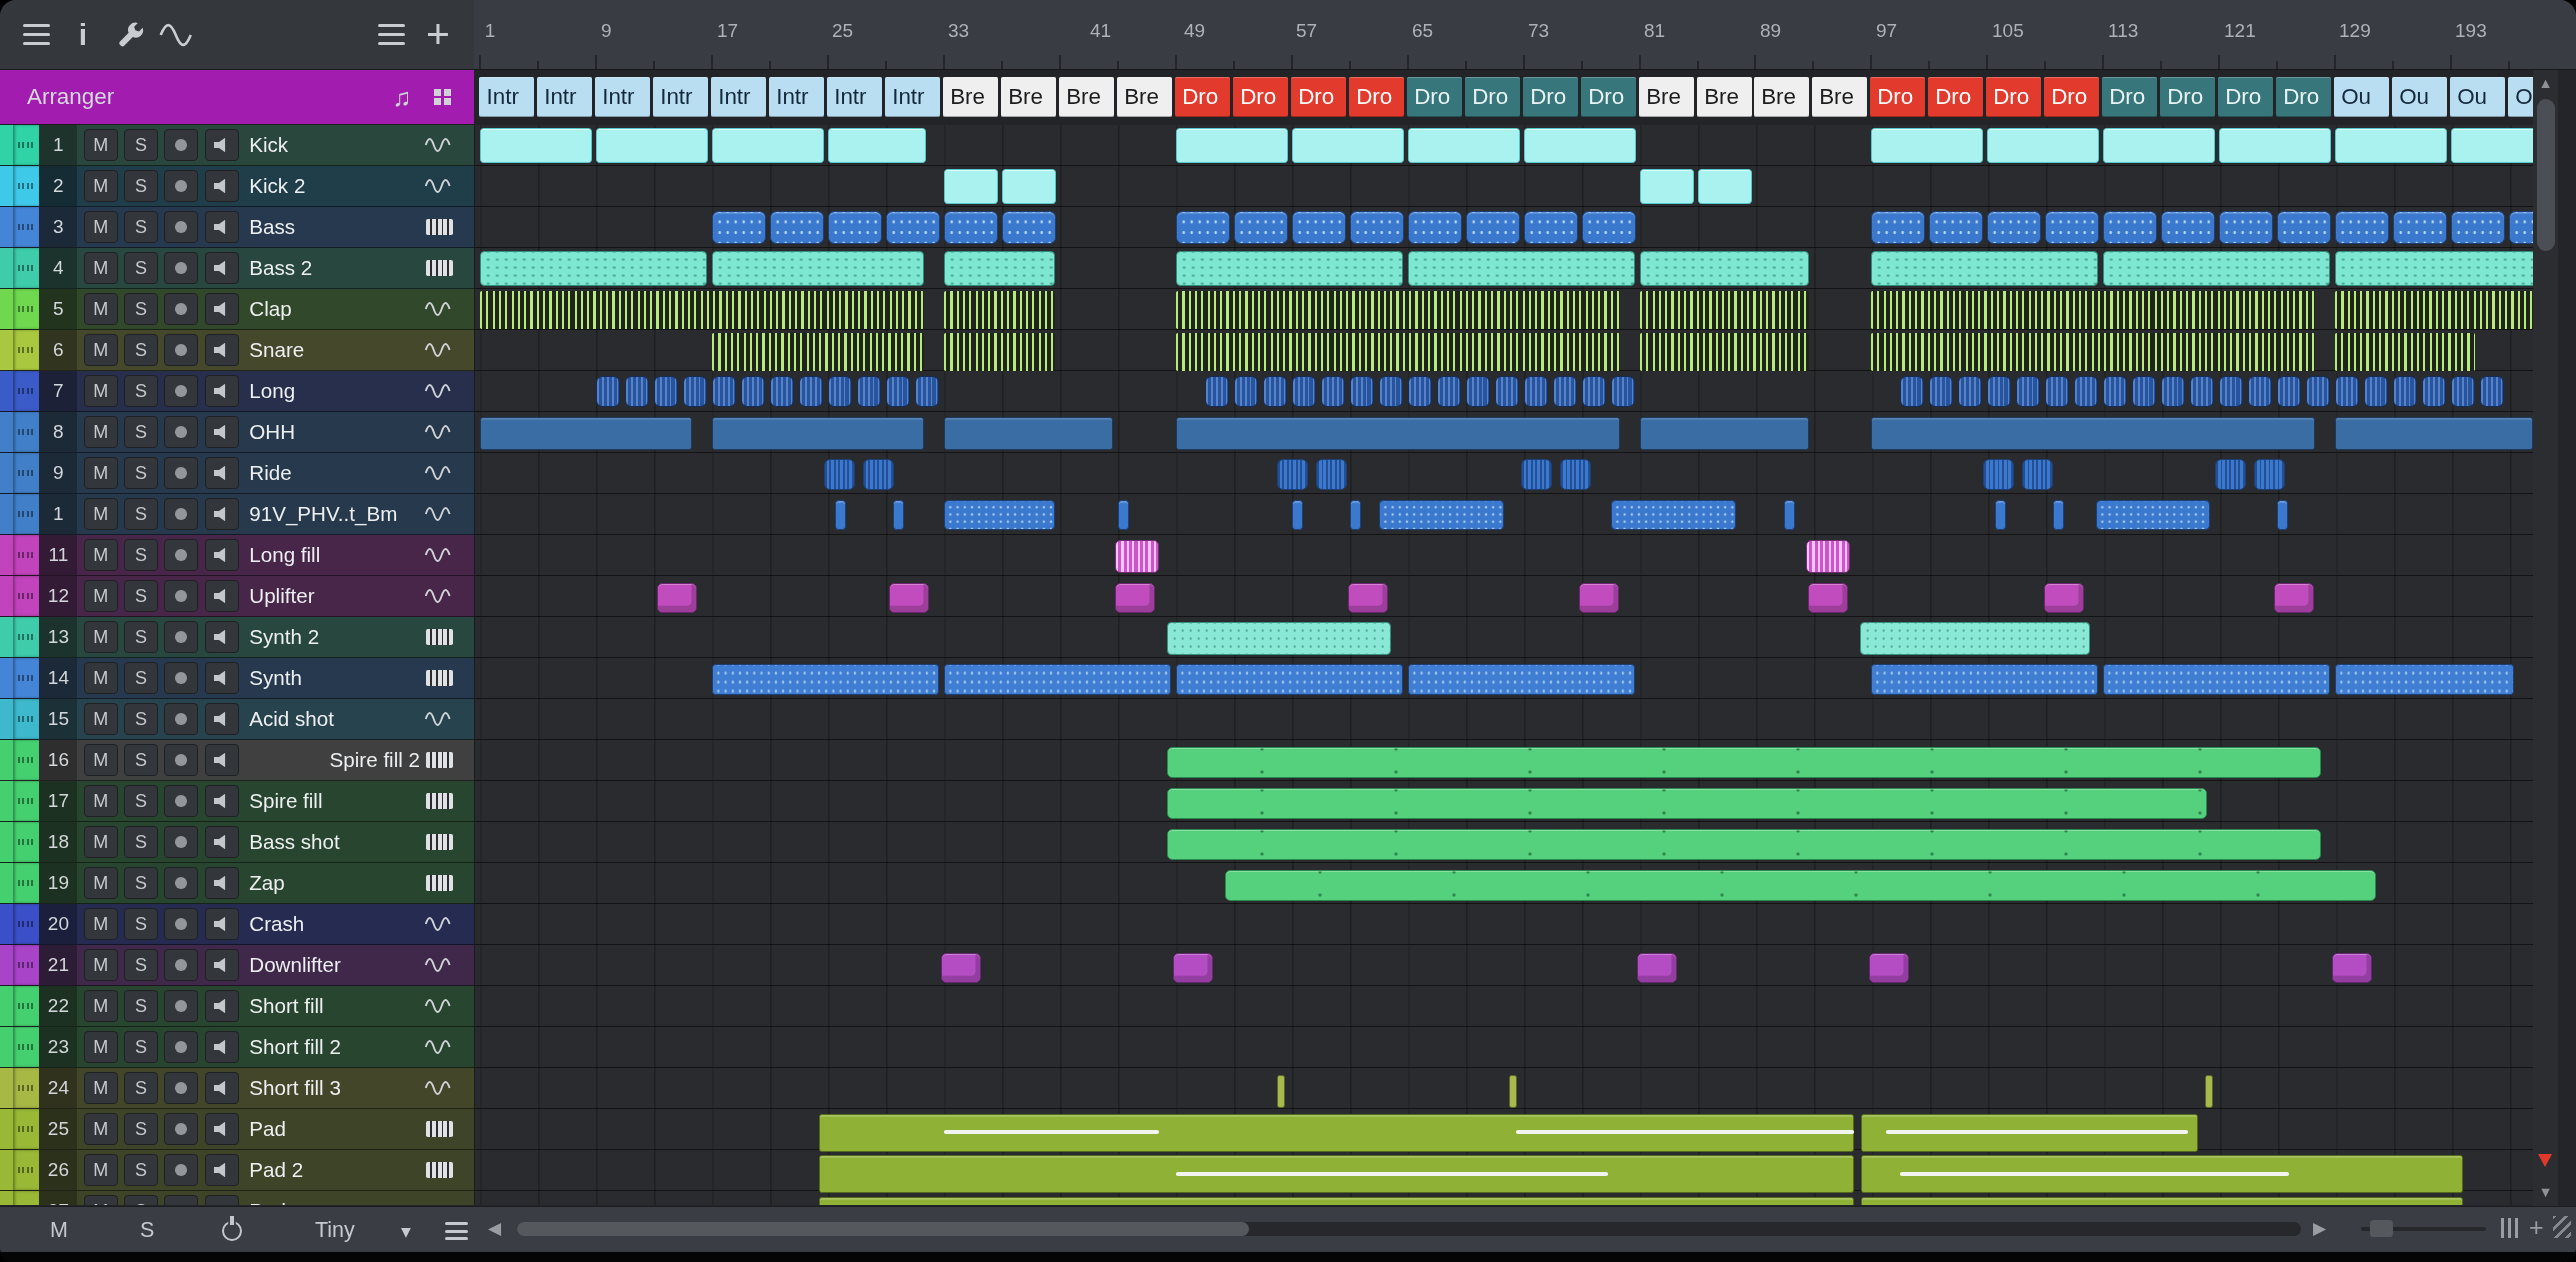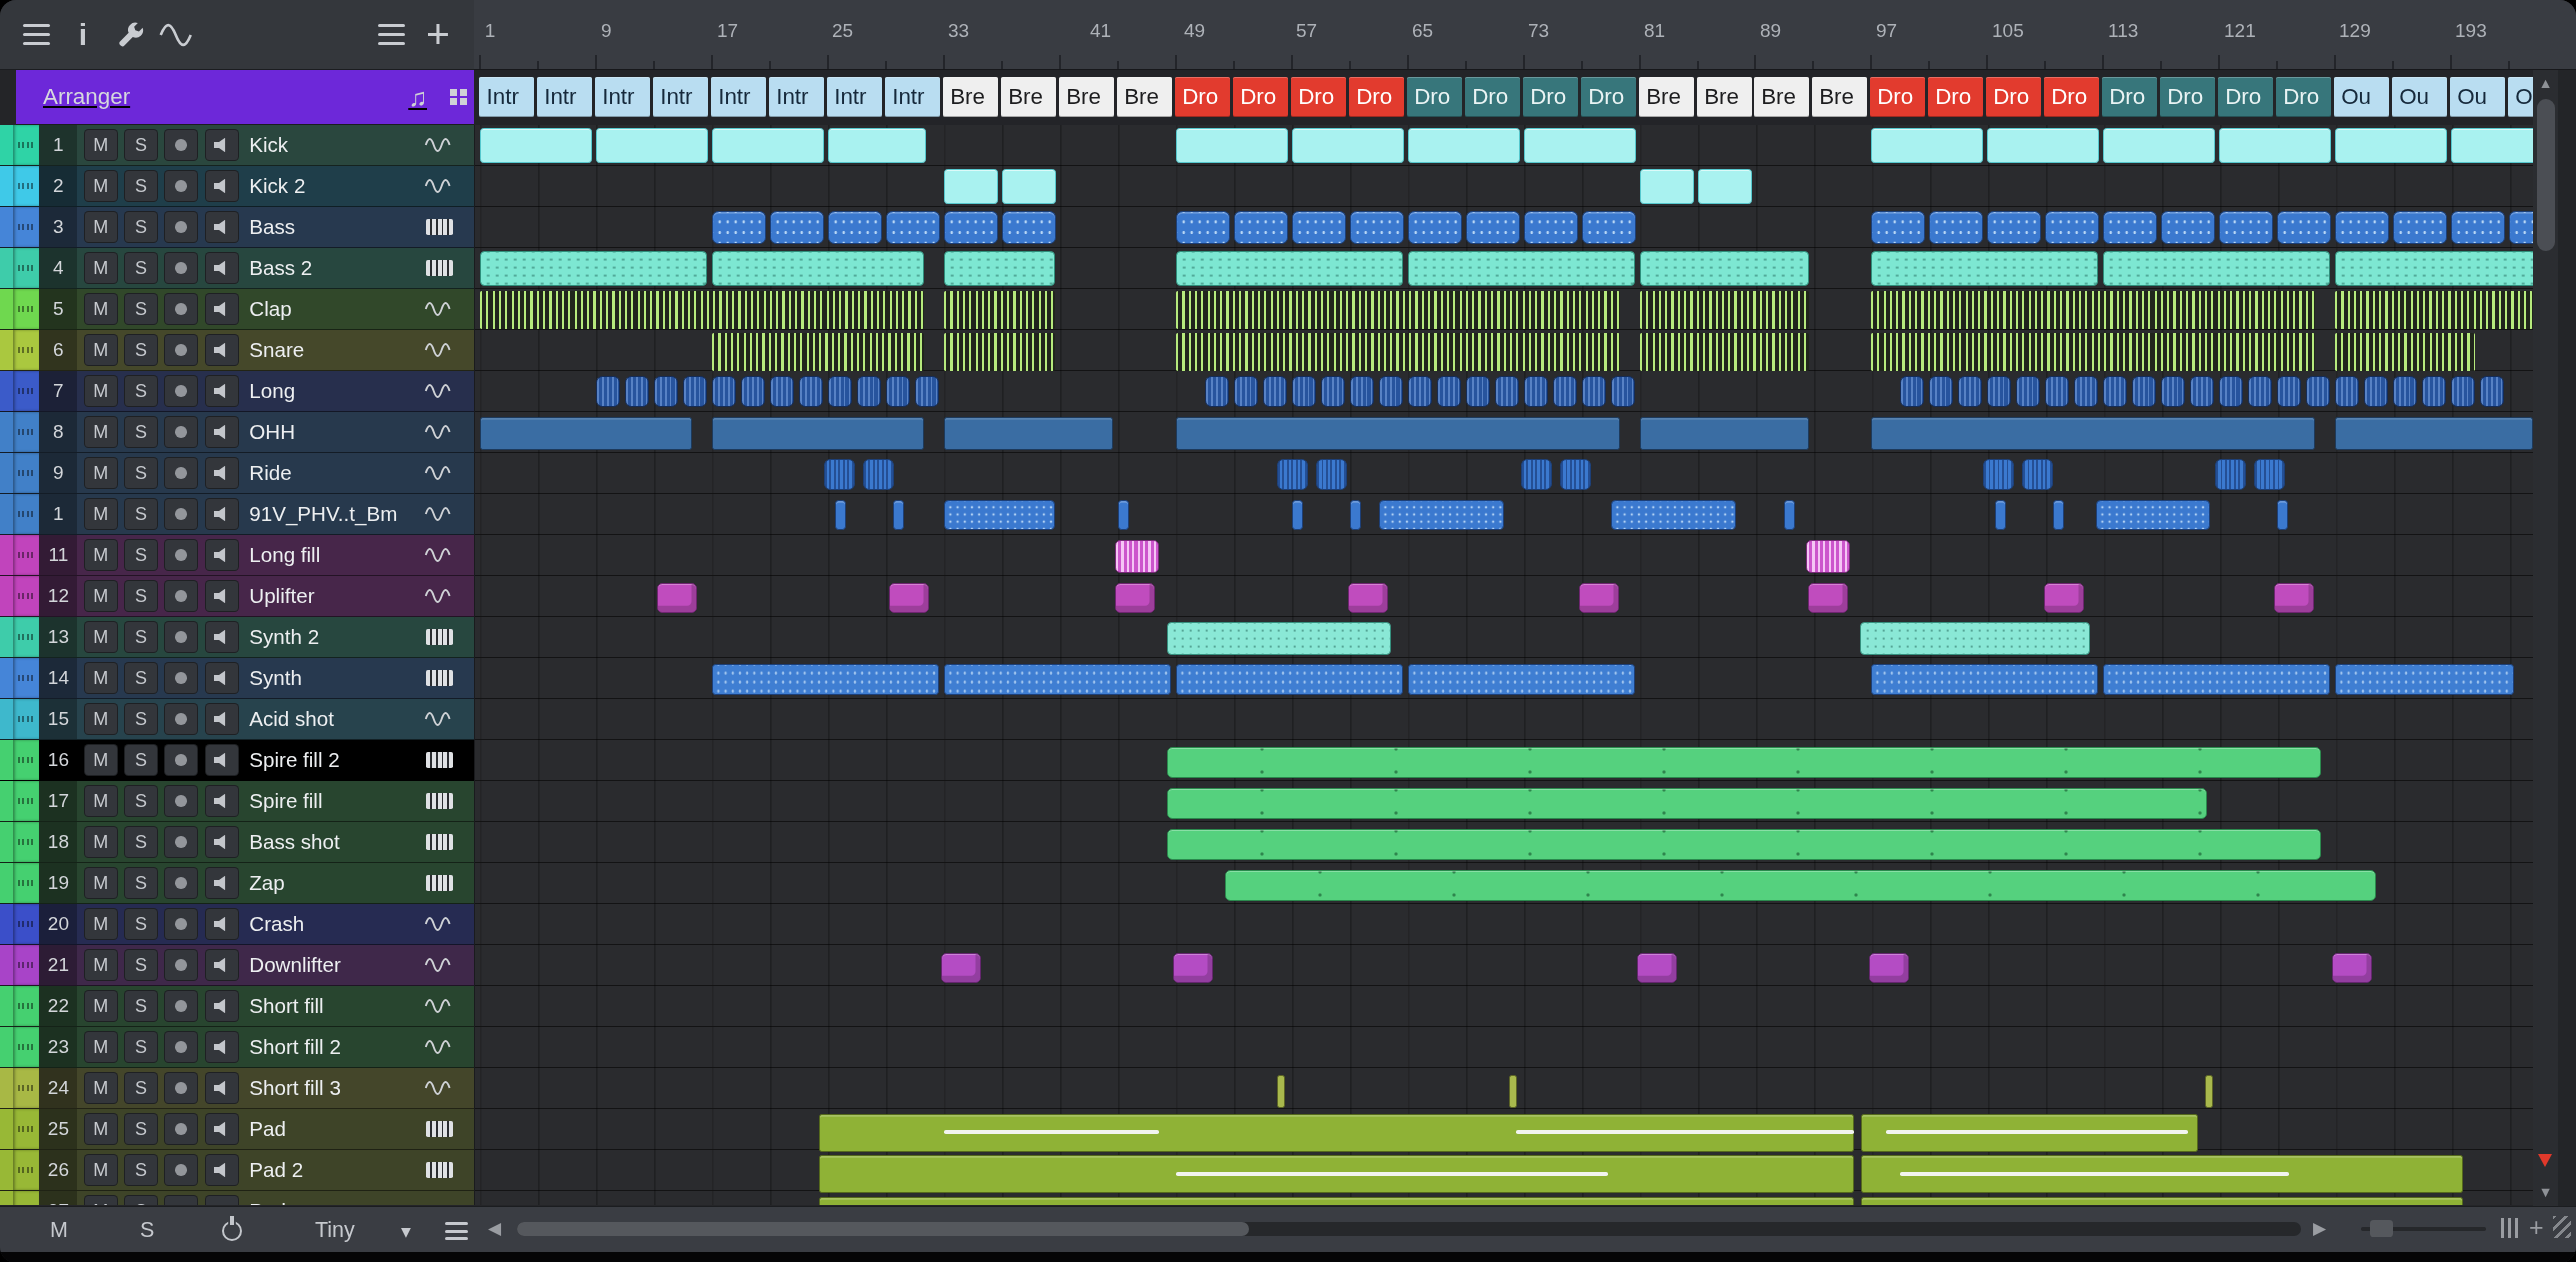--- a/index.html
+++ b/index.html
@@ -14,21 +14,21 @@
   .tbicon.info{font-size:30px;font-weight:bold;}
   .tb-right{margin-left:auto;display:flex;align-items:center;}
   .plus{font-size:41px;color:#c9ccd1;line-height:1;}
 
   .ruler{position:absolute;left:474px;top:0;width:2059px;height:70px;background:#393c42;border-bottom:0.9px solid #17181b;overflow:hidden;box-sizing:border-box;}
   .rlabel{position:absolute;top:19.7px;font-size:19px;color:#aeb2b8;}
   .rtick{position:absolute;bottom:0;width:1.8px;background:#23252a;}
   .corner-tr{position:absolute;left:2533px;top:0;width:43px;height:70px;background:#393c42;border-bottom:0.9px solid #17181b;box-sizing:border-box;}
 
   
-  .arrhead{position:absolute;left:16px;top:70px;width:474px;height:55px;background:#6d28d9;border-bottom:0.9px solid #1b1d20;display:flex;align-items:center;box-sizing:border-box;text-decoration:underline;}
+  .arrhead{position:absolute;left:0;top:70px;width:474px;height:55px;background:#a21caf;border-bottom:0.9px solid #1b1d20;display:flex;align-items:center;box-sizing:border-box;}
   .arrhead .lbl{margin-left:27px;font-size:22.4px;color:#d6d9dd;}
   .arrhead .hicons{margin-left:auto;display:flex;align-items:center;gap:23px;margin-right:23px;}
   .note-ic{font-size:25px;color:#cfd2d6;}
   .grid-ic{width:17px;height:17px;background:
     linear-gradient(#cfd2d6,#cfd2d6) 0 0/7.2px 7.2px no-repeat,
     linear-gradient(#cfd2d6,#cfd2d6) 9.8px 0/7.2px 7.2px no-repeat,
     linear-gradient(#cfd2d6,#cfd2d6) 0 9.8px/7.2px 7.2px no-repeat,
     linear-gradient(#cfd2d6,#cfd2d6) 9.8px 9.8px/7.2px 7.2px no-repeat;}
   .sections{position:absolute;left:474px;top:70px;width:2059px;height:55px;background:#232428;overflow:hidden;}
   .secblock{position:absolute;top:7.2px;height:40px;line-height:40px;font-size:22.4px;padding-left:7.2px;box-sizing:border-box;overflow:hidden;white-space:nowrap;border-radius:1.8px;box-shadow:inset 0 0.9px 0 rgba(255,255,255,.25), inset 0 -0.9px 0 rgba(0,0,0,.3);}
@@ -515,21 +515,21 @@
         <div class="tbtn">
           <span class="spk"></span>
         </div>
         <div class="tname">Acid shot</div>
         <div class="ticon">
           <svg width="30" height="18" viewBox="0 0 34 20">
             <path d="M2 10 C5 1,8 1,11 10 S17 19,20 10 S26 1,29 10" stroke="#cfd2d6" stroke-width="2.2" fill="none"></path>
           </svg>
         </div>
       </div>
-      <div class="trow" style="background: #000000;">
+      <div class="trow" style="background: #404040; text-align: right;">
         <div class="strip" style="background: rgb(69, 208, 112);"></div>
         <div class="chip" style="background: rgb(69, 208, 112);"></div>
         <div class="tnum">16</div>
         <div class="tbtn">M</div>
         <div class="tbtn">S</div>
         <div class="tbtn">
           <span class="dot"></span>
         </div>
         <div class="tbtn">
           <span class="spk"></span>

